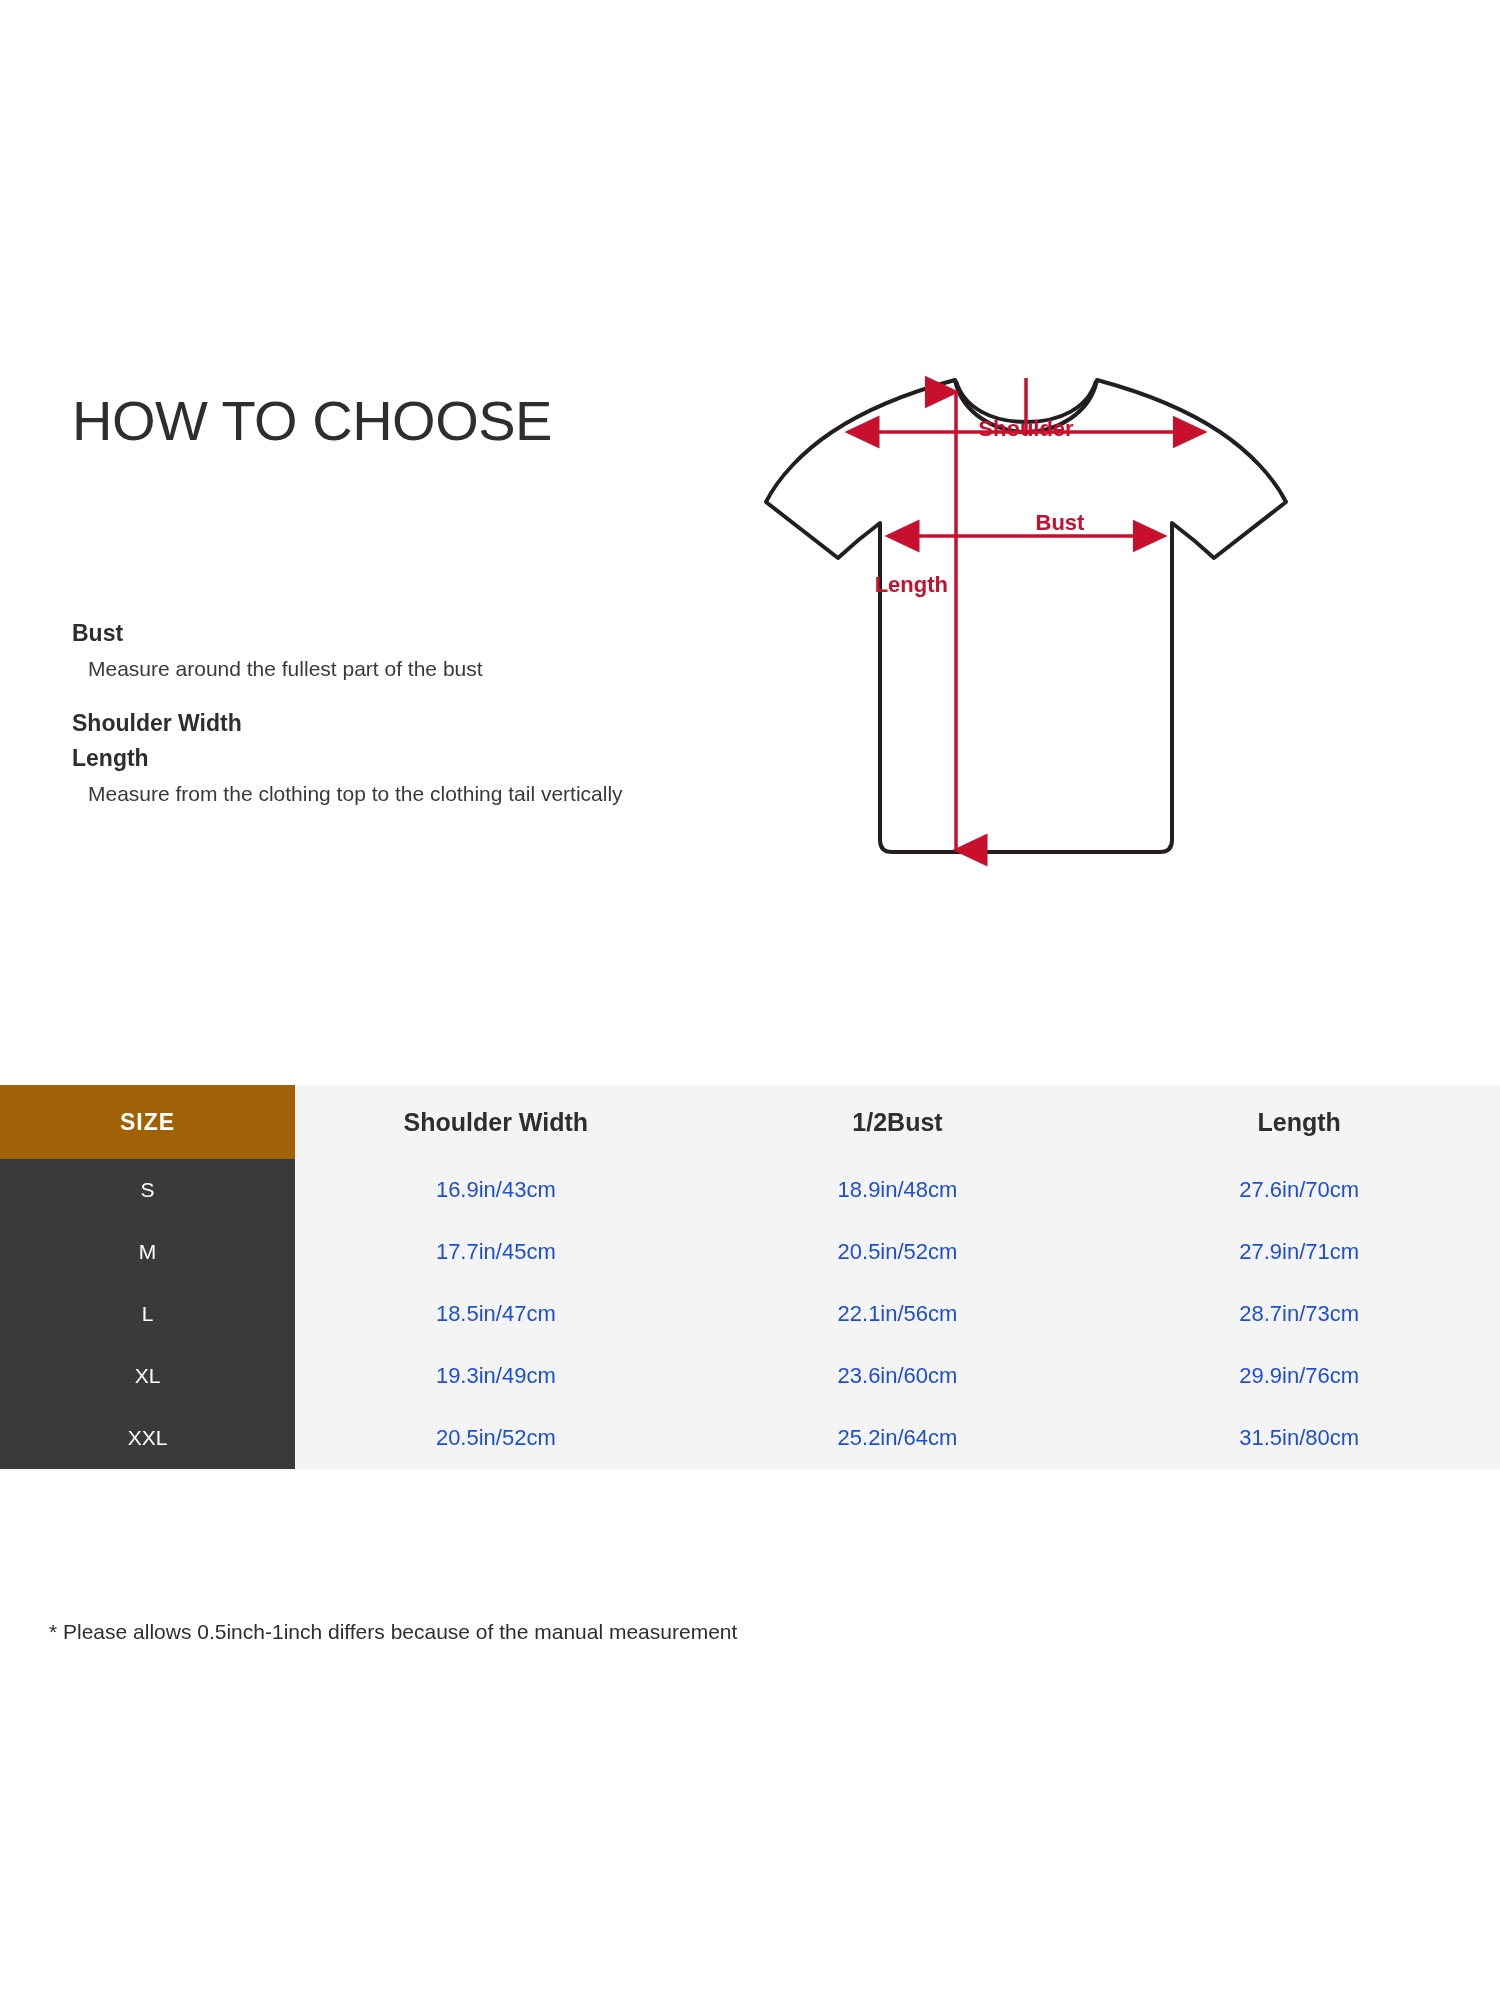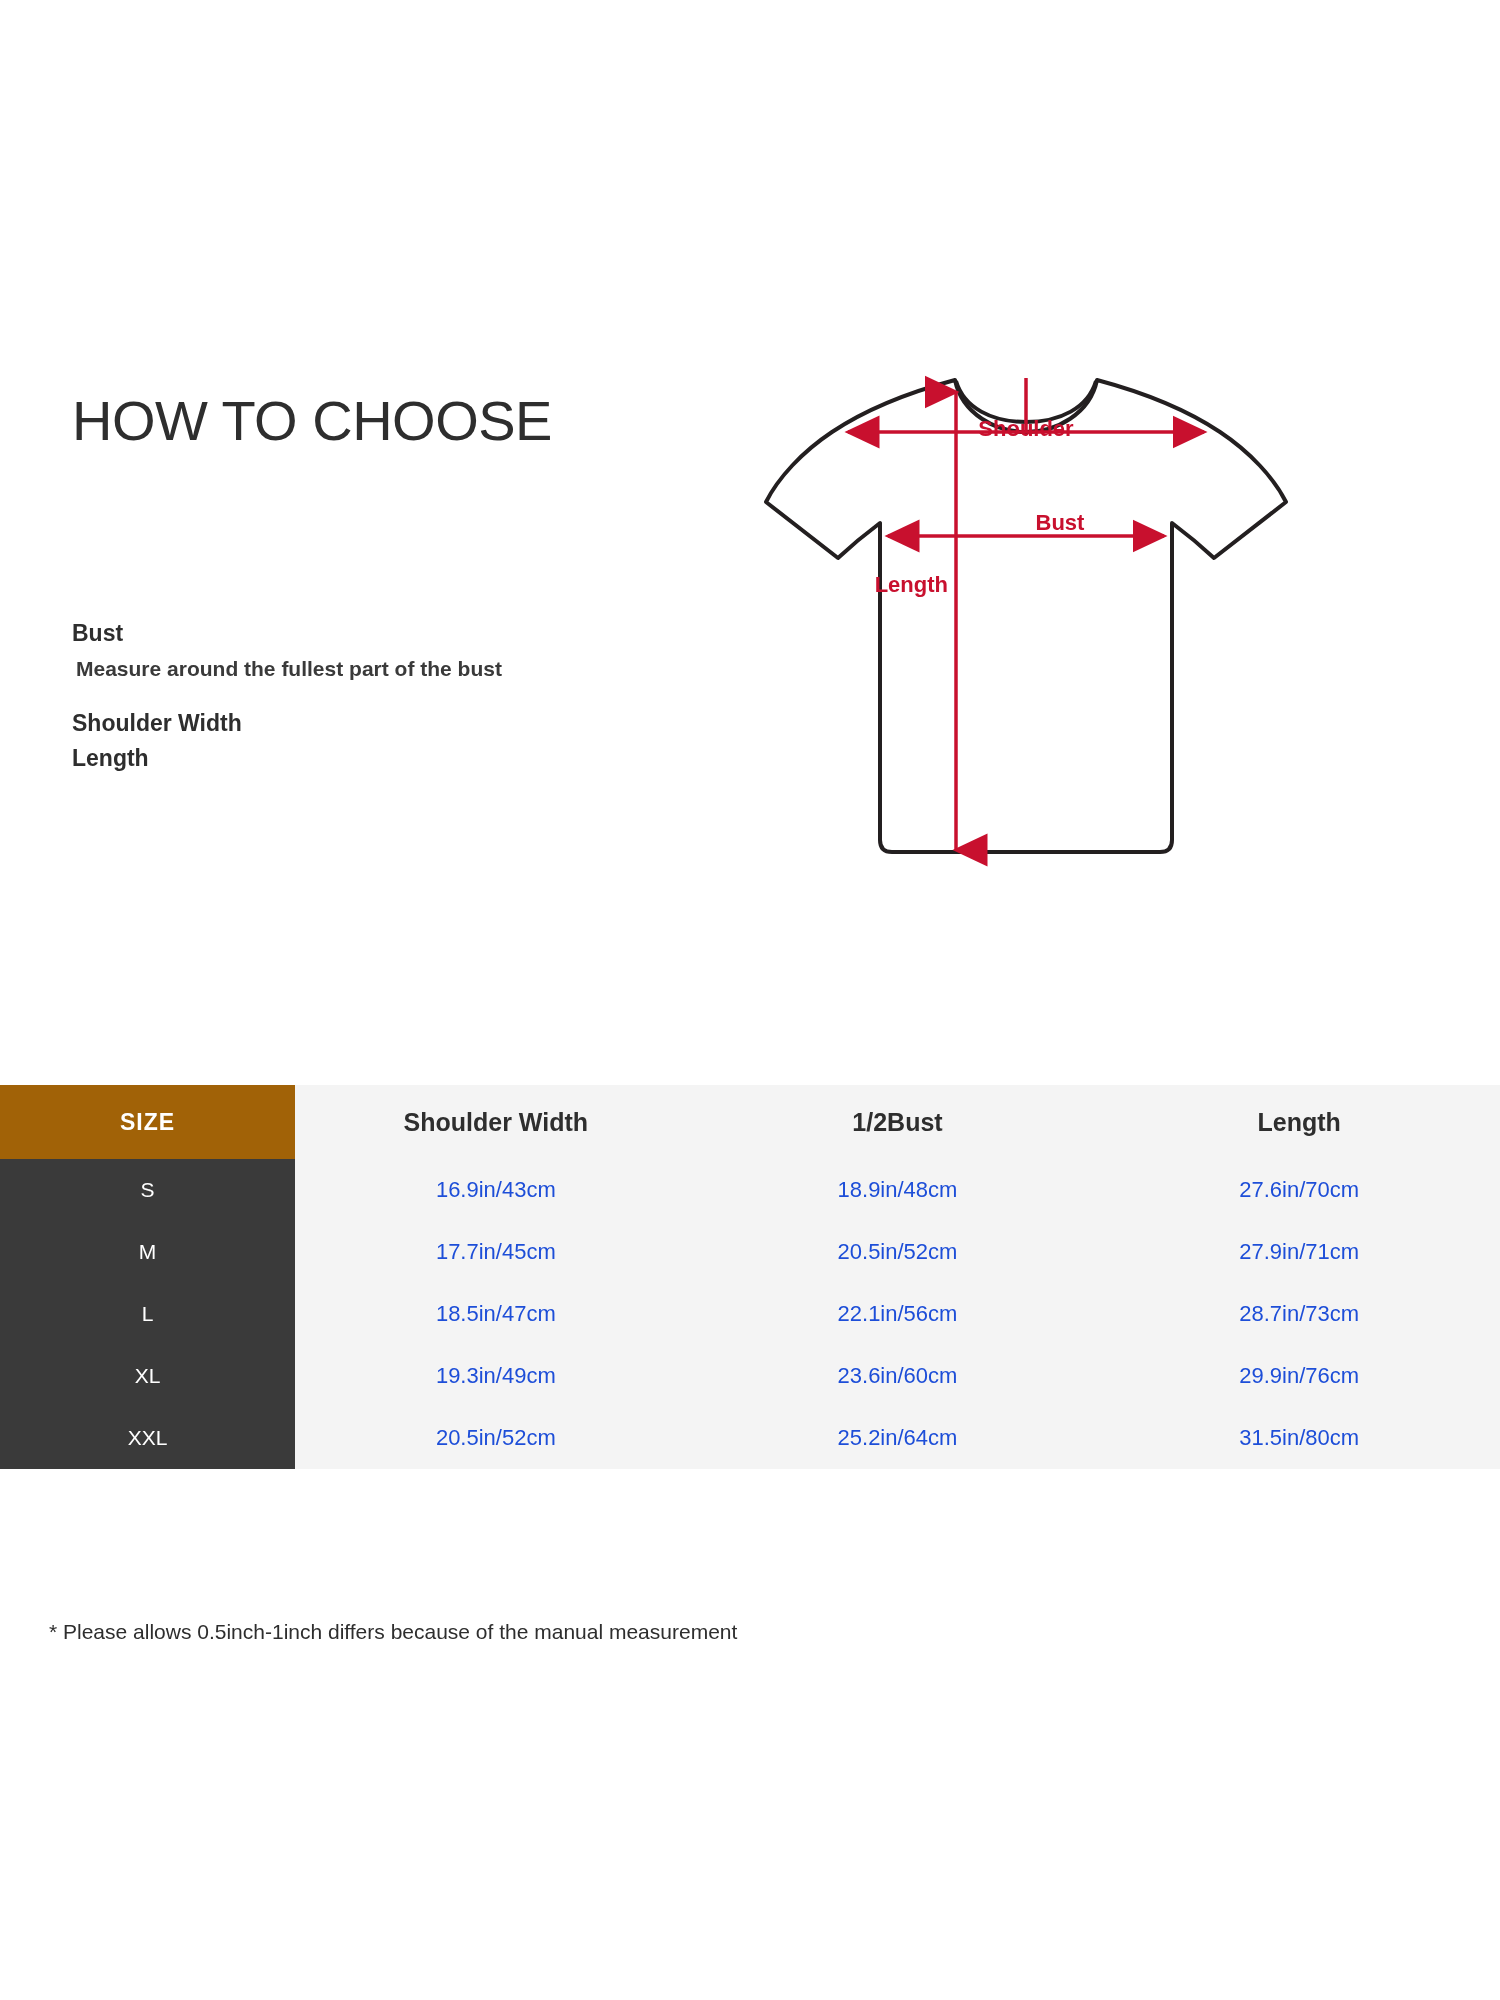--- a/index.html
+++ b/index.html
@@ -49,24 +49,24 @@
     width: 600px;
   }
   .def-term {
     font-size: 23px;
     font-weight: bold;
     color: #2e2e2e;
     margin: 0 0 8px 0;
   }
   .def-desc {
     font-size: 21px;
-    font-weight: bold;
+    font-weight: normal;
     color: #3a3a3a;
     line-height: 1.33;
-    margin: 0 0 27px 4px;
+    margin: 0 0 27px 16px;
     max-width: 570px;
   }
   
   .diagram {
     position: absolute;
     left: 760px;
     top: 370px;
     width: 620px;
     height: 650px;
   }
@@ -133,20 +133,21 @@
     </div>
 
     <div class="defs">
 
       <p class="def-term">Bust</p>
       <p class="def-desc">Measure around the fullest part of the bust</p>
 
       <p class="def-term">Shoulder Width</p>
 
       <p class="def-term">Length</p>
+      <p class="def-desc">Measure from the clothing top to the clothing tail vertically</p>
 
     </div>
 
     <div class="diagram">
       <svg width="620" height="650" viewBox="0 0 620 650" xmlns="http://www.w3.org/2000/svg">
         <defs>
           <marker id="arrR" markerWidth="11" markerHeight="11" refX="9" refY="5.5" orient="auto">
             <path d="M0,0.8 L10,5.5 L0,10.2 z" fill="#c8102e"></path>
           </marker>
           <marker id="arrL" markerWidth="11" markerHeight="11" refX="2" refY="5.5" orient="auto">

